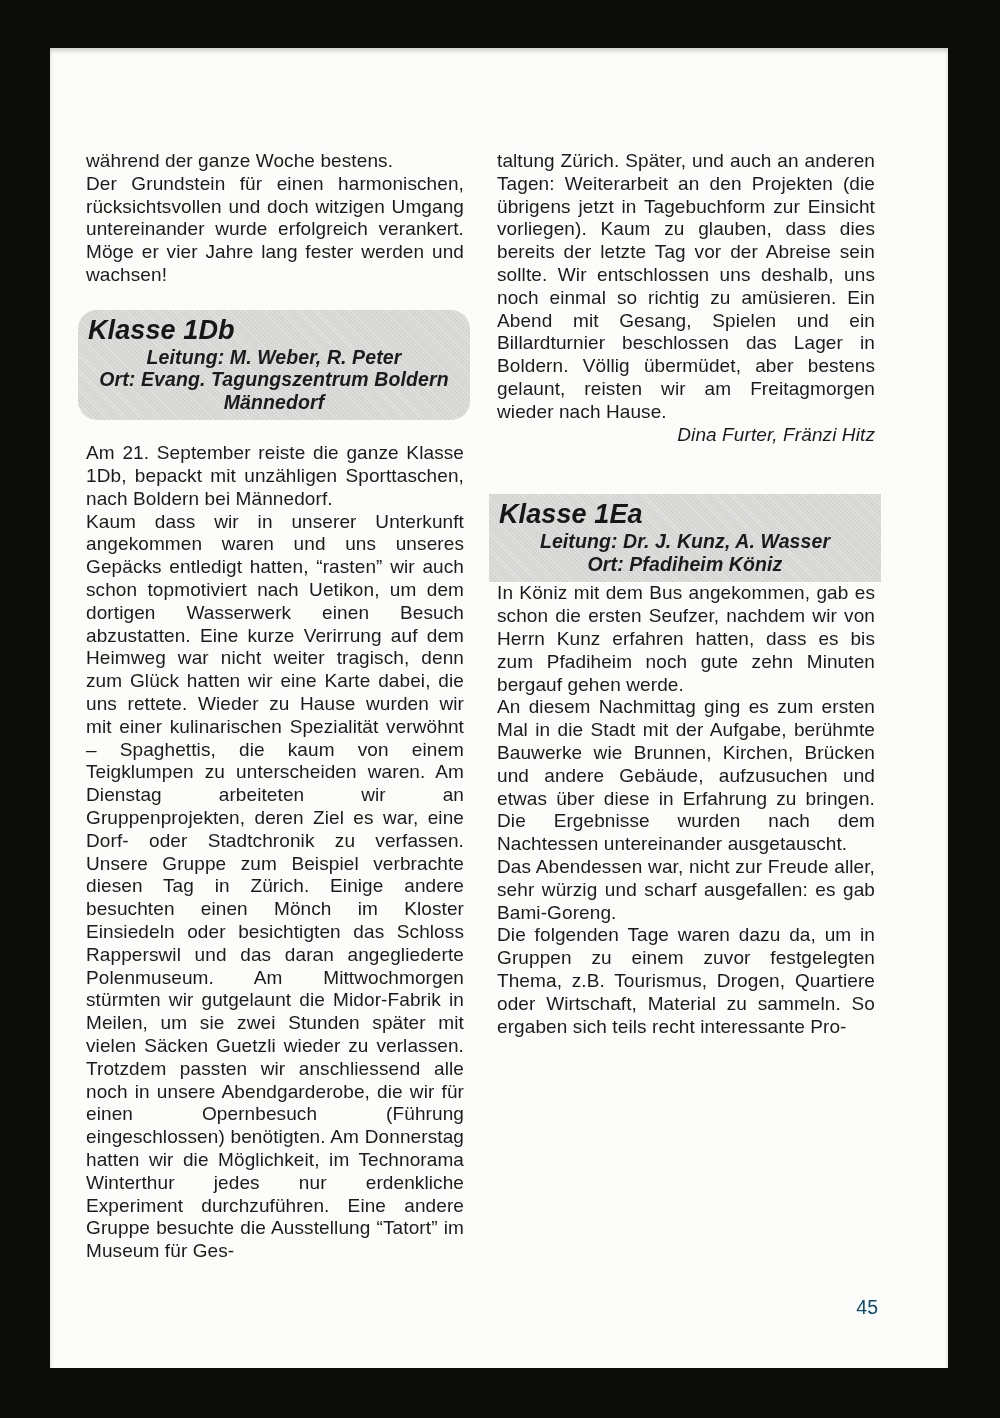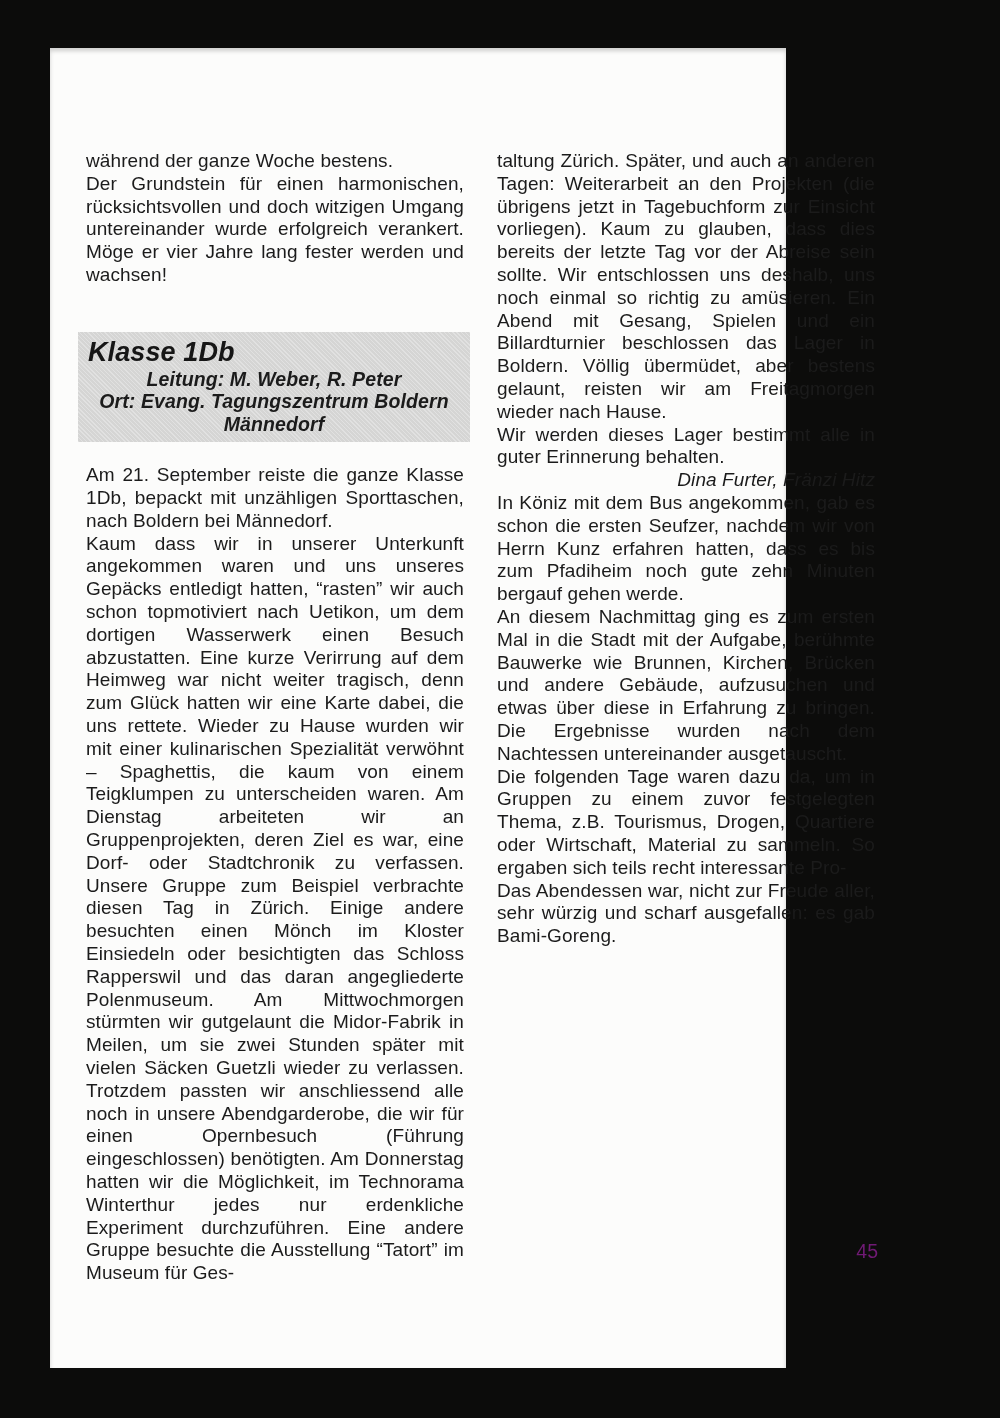--- a/index.html
+++ b/index.html
@@ -16,21 +16,21 @@
   }
   .scan-bg {
     position: absolute;
     inset: 0;
     background: #0c0c0b;
   }
   .paper {
     position: absolute;
     left: 50px;
     top: 48px;
-    width: 736px;
+    width: 898px;
     height: 1320px;
     background: #fcfcfb;
     box-shadow: inset 0 3px 4px rgba(0,0,0,0.18);
   }
   .col {
     position: absolute;
     top: 102px;
     width: 378px;
     font-size: 19px;
     line-height: 22.8px;
@@ -42,21 +42,21 @@
   .col-right { left: 447px; }
   .col p { margin: 0; }
   .section-header {
     background-color: #d9d9d8;
     background-image: repeating-linear-gradient(45deg, rgba(255,255,255,0.22) 0 1px, rgba(0,0,0,0.02) 1px 3px);
     padding: 5px 10px 7px 10px;
     margin-left: -8px;
     margin-right: -6px;
     text-align: left;
   }
-  .sh-mt1 { margin-top: 45px; }
+  .sh-mt1 { margin-top: 23px; border-radius: 19px; }
   .sh-mt2 { margin-top: 48px; }
   .section-title {
     font-size: 27px;
     line-height: 31px;
     font-weight: bold;
     font-style: italic;
     color: #161616;
     margin: 0;
   }
   .section-sub {
@@ -69,27 +69,27 @@
     text-align: center;
   }
   .after-header1 { margin-top: 22px !important; }
   .after-header2 { margin-top: 28px !important; }
   .signature {
     text-align: right;
     font-style: italic;
   }
   .page-number {
     position: absolute;
-    top: 1192px;
+    top: 1248px;
     left: 770px;
     width: 58px;
     text-align: right;
     font-size: 19.5px;
     line-height: 22px;
-    color: #701a75;
+    color: #0c4a6e;
   }
 </style>
 </head>
 <body>
 
 <div class="scan-bg"></div>
 
 <div class="paper">
 
   <div class="col col-left">
@@ -101,24 +101,28 @@
       <p class="section-sub">Leitung: M. Weber, R. Peter</p>
       <p class="section-sub">Ort: Evang. Tagungszentrum Boldern Männedorf</p>
     </div>
 
     <p class="after-header1">Am 21. September reiste die ganze Klasse 1Db, bepackt mit unzähligen Sporttaschen, nach Boldern bei Männedorf.</p>
     <p>Kaum dass wir in unserer Unterkunft angekommen waren und uns unseres Gepäcks entledigt hatten, “rasten” wir auch schon topmotiviert nach Uetikon, um dem dortigen Wasserwerk einen Besuch abzustatten. Eine kurze Verirrung auf dem Heimweg war nicht weiter tragisch, denn zum Glück hatten wir eine Karte dabei, die uns rettete. Wieder zu Hause wurden wir mit einer kulinarischen Spezialität verwöhnt – Spaghettis, die kaum von einem Teigklumpen zu unterscheiden waren. Am Dienstag arbeiteten wir an Gruppenprojekten, deren Ziel es war, eine Dorf- oder Stadtchronik zu verfassen. Unsere Gruppe zum Beispiel verbrachte diesen Tag in Zürich. Einige andere besuchten einen Mönch im Kloster Einsiedeln oder besichtigten das Schloss Rapperswil und das daran angegliederte Polenmuseum. Am Mittwochmorgen stürmten wir gutgelaunt die Midor-Fabrik in Meilen, um sie zwei Stunden später mit vielen Säcken Guetzli wieder zu verlassen. Trotzdem passten wir anschliessend alle noch in unsere Abendgarderobe, die wir für einen Opernbesuch (Führung eingeschlossen) benötigten. Am Donnerstag hatten wir die Möglichkeit, im Technorama Winterthur jedes nur erdenkliche Experiment durchzuführen. Eine andere Gruppe besuchte die Ausstellung “Tatort” im Museum für Ges-</p>
   </div>
 
   <div class="col col-right">
     <p>taltung Zürich. Später, und auch an anderen Tagen: Weiterarbeit an den Projekten (die übrigens jetzt in Tagebuchform zur Einsicht vorliegen). Kaum zu glauben, dass dies bereits der letzte Tag vor der Abreise sein sollte. Wir entschlossen uns deshalb, uns noch einmal so richtig zu amüsieren. Ein Abend mit Gesang, Spielen und ein Billardturnier beschlossen das Lager in Boldern. Völlig übermüdet, aber bestens gelaunt, reisten wir am Freitagmorgen wieder nach Hause.</p>
-    <p>Wir werden dieses Lager bestimmt alle in guter Erinnerung behalten.</p>
     <p class="signature">Dina Furter, Fränzi Hitz</p>
 
+    <div class="section-header sh-mt2">
+      <p class="section-title">Klasse 1Ea</p>
+      <p class="section-sub">Leitung: Dr. J. Kunz, A. Wasser</p>
+      <p class="section-sub">Ort: Pfadiheim Köniz</p>
+    </div>
 
     <p>In Köniz mit dem Bus angekommen, gab es schon die ersten Seufzer, nachdem wir von Herrn Kunz erfahren hatten, dass es bis zum Pfadiheim noch gute zehn Minuten bergauf gehen werde.</p>
     <p>An diesem Nachmittag ging es zum ersten Mal in die Stadt mit der Aufgabe, berühmte Bauwerke wie Brunnen, Kirchen, Brücken und andere Gebäude, aufzusuchen und etwas über diese in Erfahrung zu bringen. Die Ergebnisse wurden nach dem Nachtessen untereinander ausgetauscht.</p>
+    <p>Das Abendessen war, nicht zur Freude aller, sehr würzig und scharf ausgefallen: es gab Bami-Goreng.</p>
     <p>Die folgenden Tage waren dazu da, um in Gruppen zu einem zuvor festgelegten Thema, z.B. Tourismus, Drogen, Quartiere oder Wirtschaft, Material zu sammeln. So ergaben sich teils recht interessante Pro-</p>
-    <p>Das Abendessen war, nicht zur Freude aller, sehr würzig und scharf ausgefallen: es gab Bami-Goreng.</p>
   </div>
 
   <div class="page-number">45</div>
 </div>
 
 </body></html>

